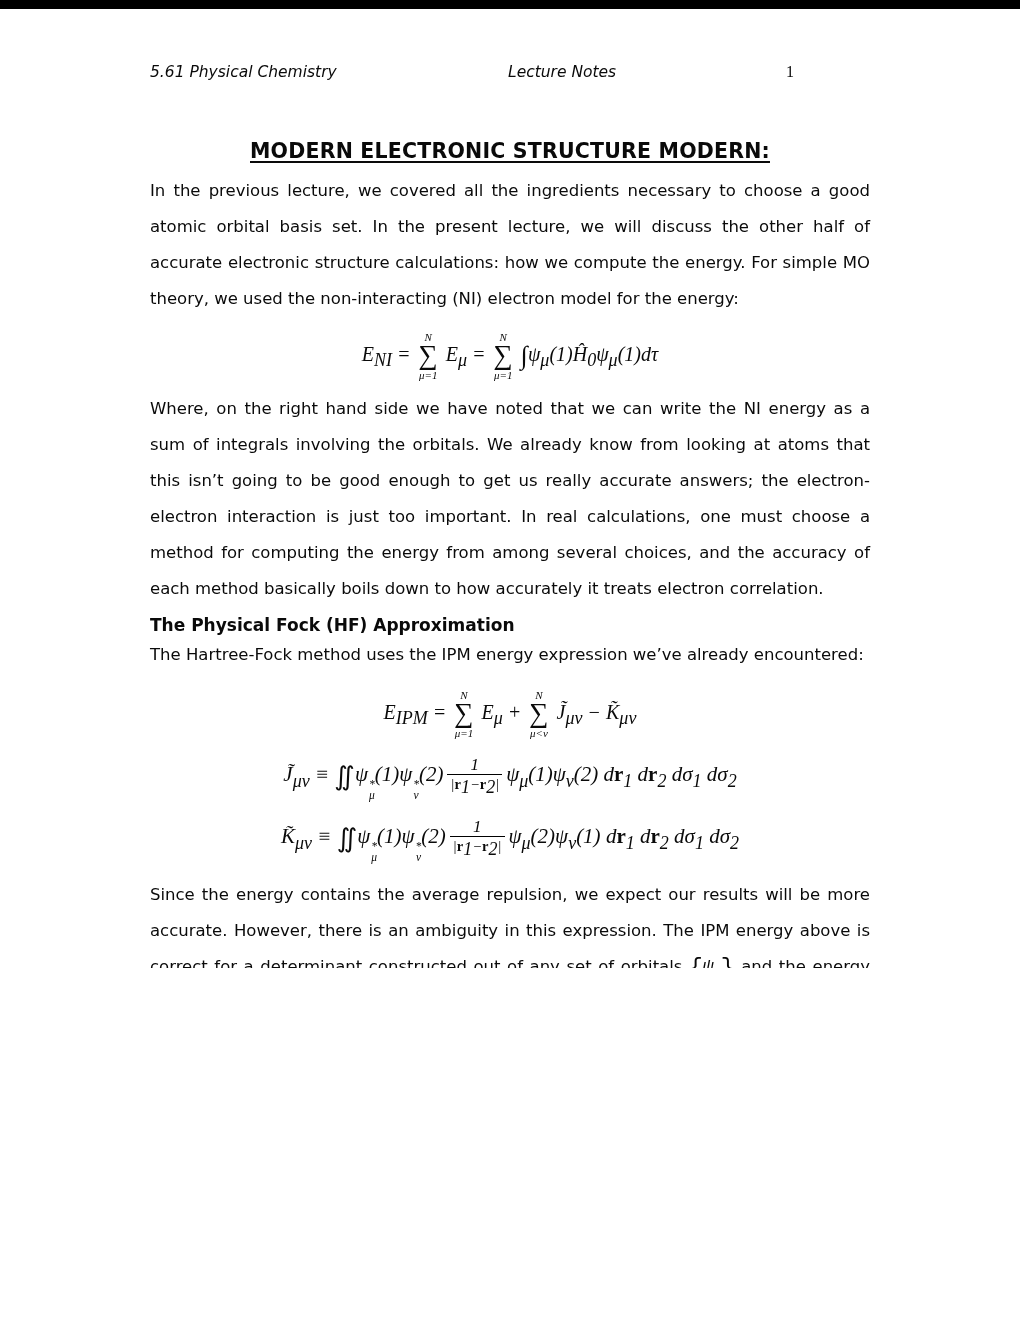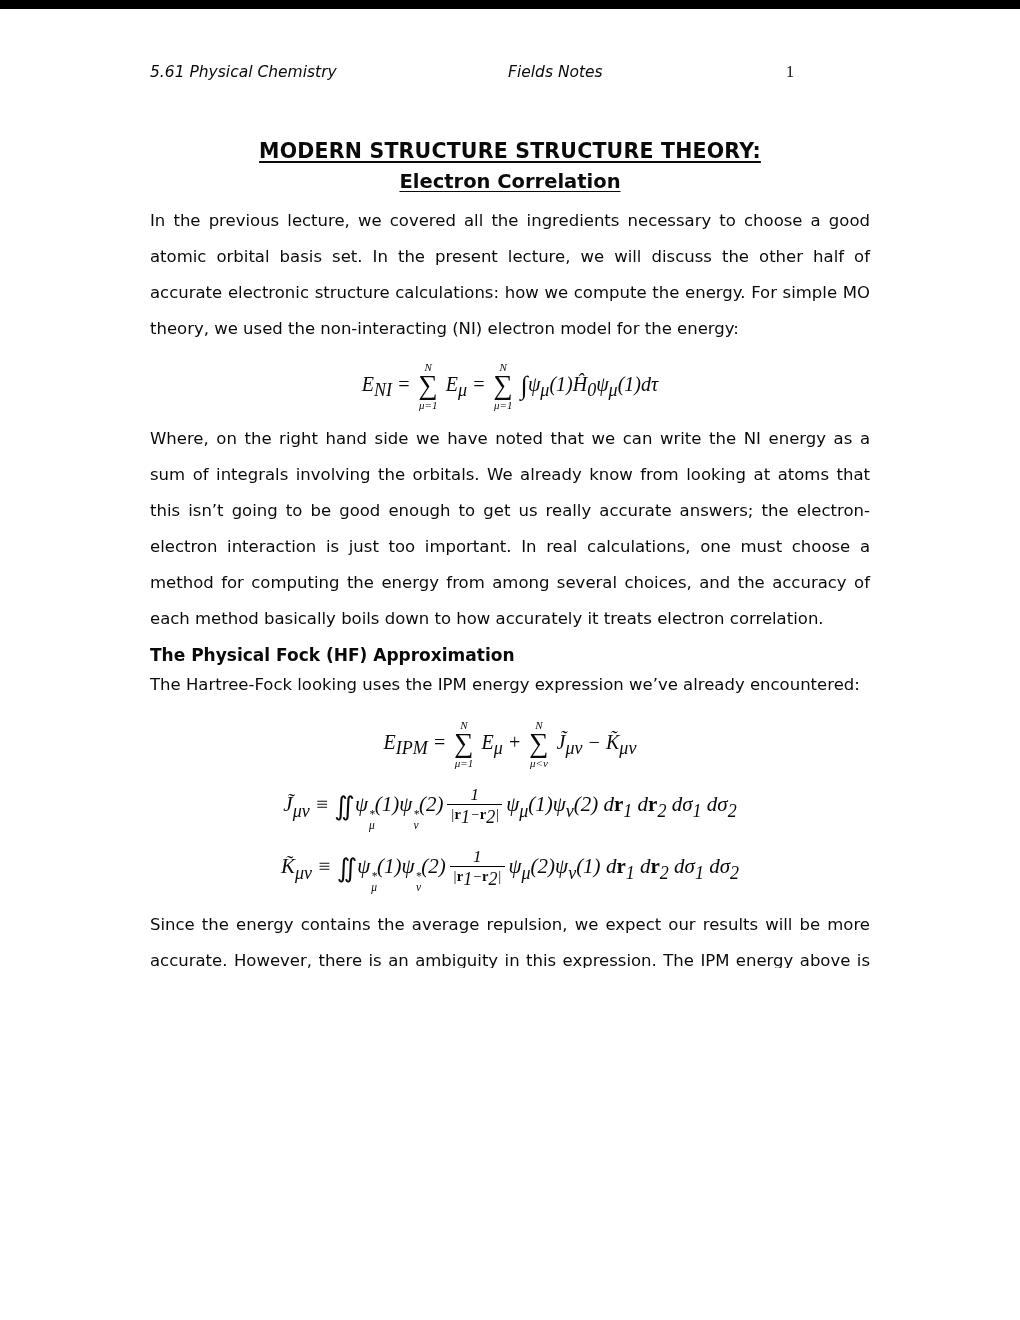--- a/index.html
+++ b/index.html
@@ -78,49 +78,48 @@
   .im sub{font-size:12px;}
 </style>
 </head>
 <body>
 
 <div class="page">
   <div class="top-strip"></div>
 
   <div class="header">
     <span class="course">5.61 Physical Chemistry</span>
-    <span class="center">Fields Notes</span>
+    <span class="center">Lecture Notes</span>
     <span class="pagenum">1</span>
   </div>
 
   <div class="content">
 
     <div class="title">
-      <div class="t1"><span class="u">MODERN STRUCTURE STRUCTURE THEORY:</span></div>
-      <div class="t2"><span class="u">Electron Correlation</span></div>
+      <div class="t1"><span class="u">MODERN ELECTRONIC STRUCTURE MODERN:</span></div>
     </div>
 
     <p class="para">In the previous lecture, we covered all the ingredients necessary to choose a good atomic orbital basis set.  In the present lecture, we will discuss the other half of accurate electronic structure calculations: how we compute the energy. For simple MO theory, we used the non-interacting (NI) electron model for the energy:</p>
 
     <div class="eq"><i>E</i><sub>NI</sub> = <span class="sum">
           <span class="lim">N</span>
           <span class="op">∑</span>
           <span class="lim">μ=1</span>
         </span> <i>E</i><sub>μ</sub> = <span class="sum">
           <span class="lim">N</span>
           <span class="op">∑</span>
           <span class="lim">μ=1</span>
         </span> <span class="big">∫</span>ψ<sub>μ</sub>(1)<i>Ĥ</i><sub>0</sub>ψ<sub>μ</sub>(1)<i>d</i>τ</div>
 
     <p class="para">Where, on the right hand side we have noted that we can write the NI energy as a sum of integrals involving the orbitals.  We already know from looking at atoms that this isn’t going to be good enough to get us really accurate answers; the electron-electron interaction is just too important. In real calculations, one must choose a method for computing the energy from among several choices, and the accuracy of each method basically boils down to how accurately it treats electron correlation.</p>
 
 
     <div class="hf">The Physical Fock (HF) Approximation</div>
 
-    <p class="para" style="margin-top:2px">The Hartree-Fock looking uses the IPM energy expression we’ve already encountered:</p>
+    <p class="para" style="margin-top:2px">The Hartree-Fock method uses the IPM energy expression we’ve already encountered:</p>
 
     <div class="eq" style="margin-top:16px"><i>E</i><sub>IPM</sub> = <span class="sum">
           <span class="lim">N</span>
           <span class="op">∑</span>
           <span class="lim">μ=1</span>
         </span> <i>E</i><sub>μ</sub> + <span class="sum">
           <span class="lim">N</span>
           <span class="op">∑</span>
           <span class="lim">μ&lt;ν</span>
         </span> <i>J̃</i><sub>μν</sub> − <i>K̃</i><sub>μν</sub></div>

